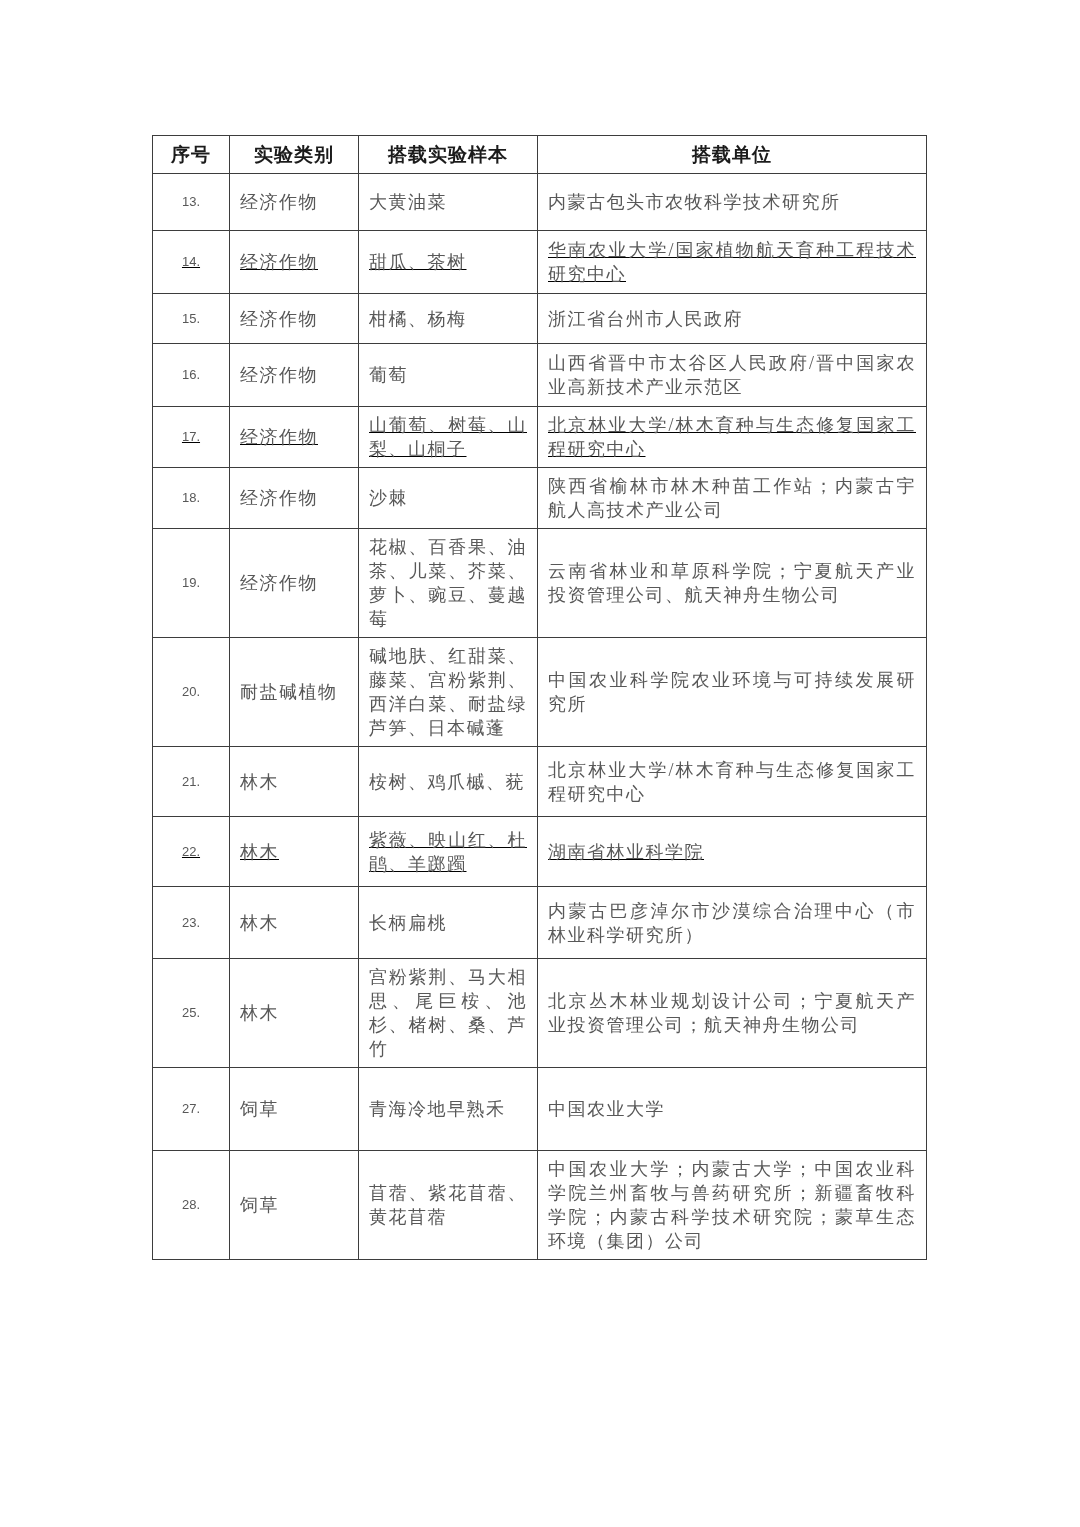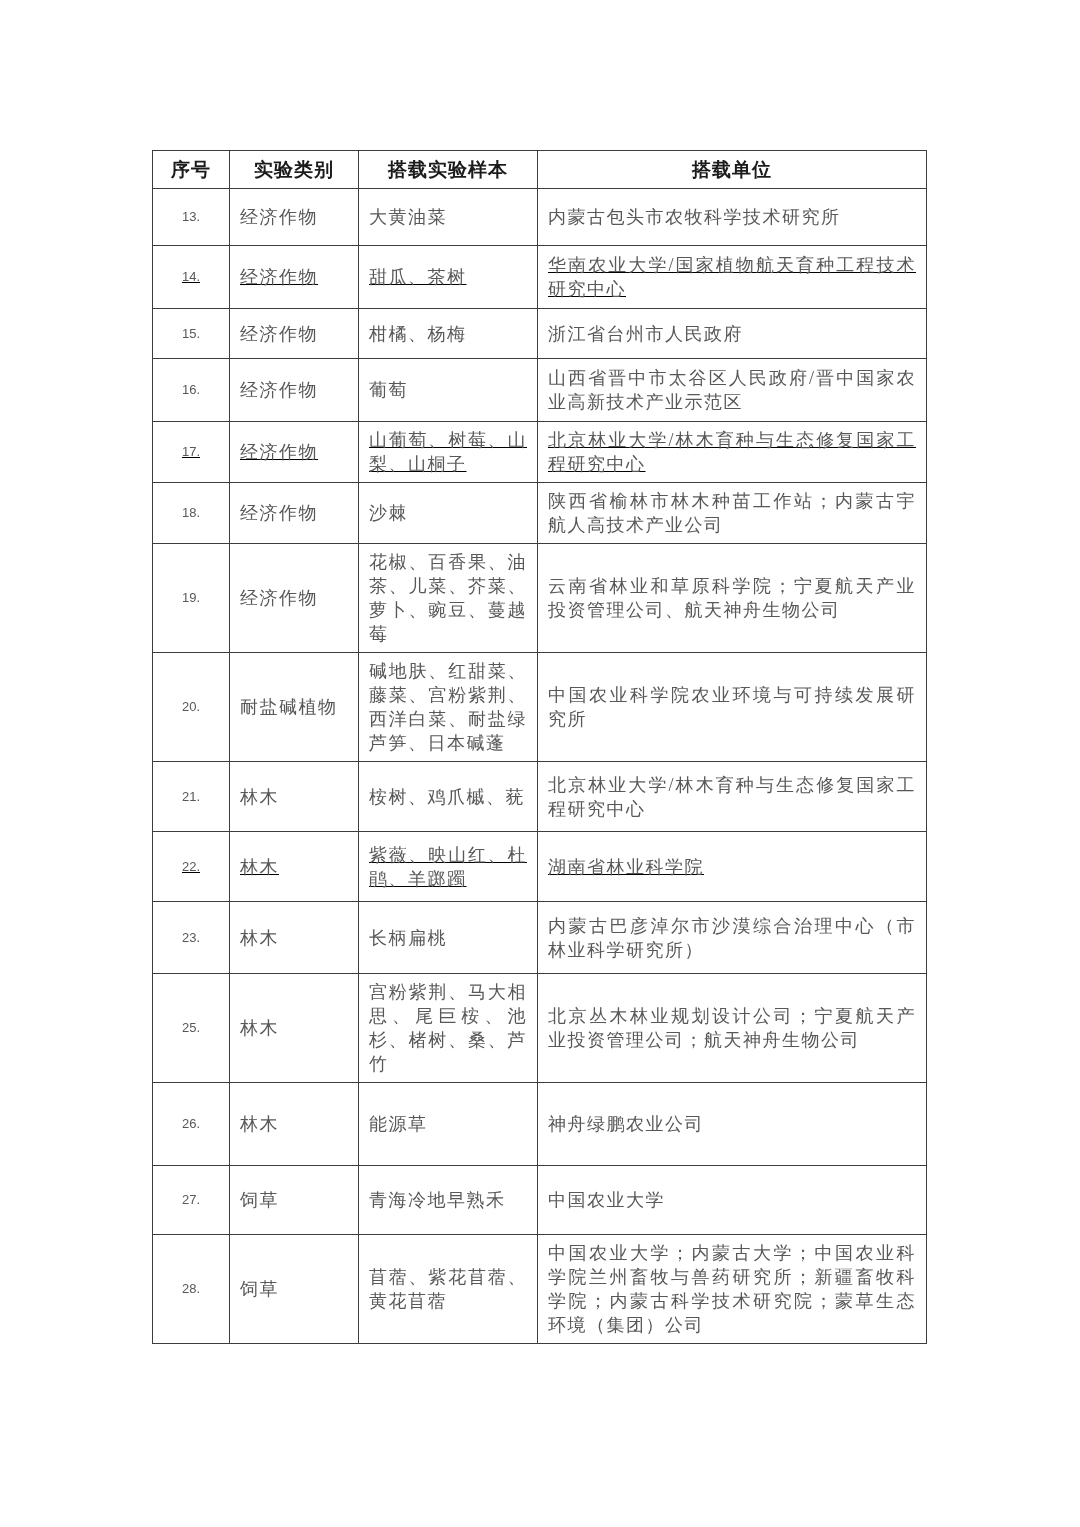--- a/index.html
+++ b/index.html
@@ -11,21 +11,21 @@
   .page {
     position: relative;
     width: 1080px;
     height: 1527px;
     background: #ffffff;
     overflow: hidden;
   }
   table.doc-table {
     position: absolute;
     left: 152px;
-    top: 150px;
+    top: 135px;
     width: 774px;
     border-collapse: collapse;
     table-layout: fixed;
     padding-left: 42px;
   }
   .doc-table th, .doc-table td {
     border: 1px solid #3d3d3d;
     vertical-align: middle;
     overflow: hidden;
   }
@@ -159,26 +159,20 @@
     <td class="col-samples">长柄扁桃</td>
     <td class="col-units">内蒙古巴彦淖尔市沙漠综合治理中心（市林业科学研究所）</td>
   </tr>
         <tr>
     <td class="col-no">25.</td>
     <td class="col-category">林木</td>
     <td class="col-samples">宫粉紫荆、马大相思、尾巨桉、池杉、楮树、桑、芦竹</td>
     <td class="col-units">北京丛木林业规划设计公司；宁夏航天产业投资管理公司；航天神舟生物公司</td>
   </tr>
         <tr>
-    <td class="col-no">26.</td>
-    <td class="col-category">林木</td>
-    <td class="col-samples">能源草</td>
-    <td class="col-units">神舟绿鹏农业公司</td>
-  </tr>
-        <tr>
     <td class="col-no">27.</td>
     <td class="col-category">饲草</td>
     <td class="col-samples">青海冷地早熟禾</td>
     <td class="col-units">中国农业大学</td>
   </tr>
         <tr>
     <td class="col-no">28.</td>
     <td class="col-category">饲草</td>
     <td class="col-samples">苜蓿、紫花苜蓿、黄花苜蓿</td>
     <td class="col-units">中国农业大学；内蒙古大学；中国农业科学院兰州畜牧与兽药研究所；新疆畜牧科学院；内蒙古科学技术研究院；蒙草生态环境（集团）公司</td>

